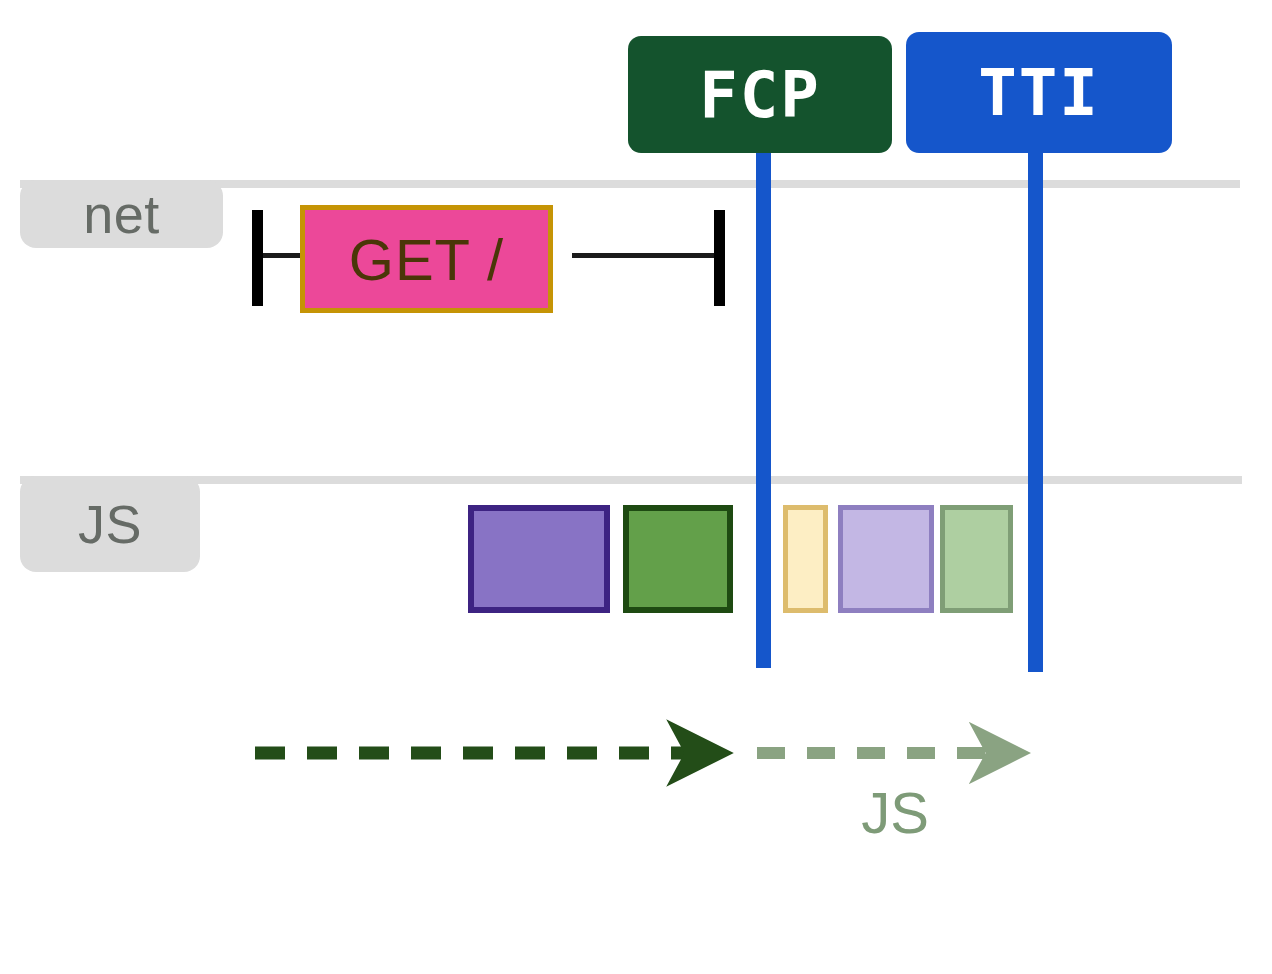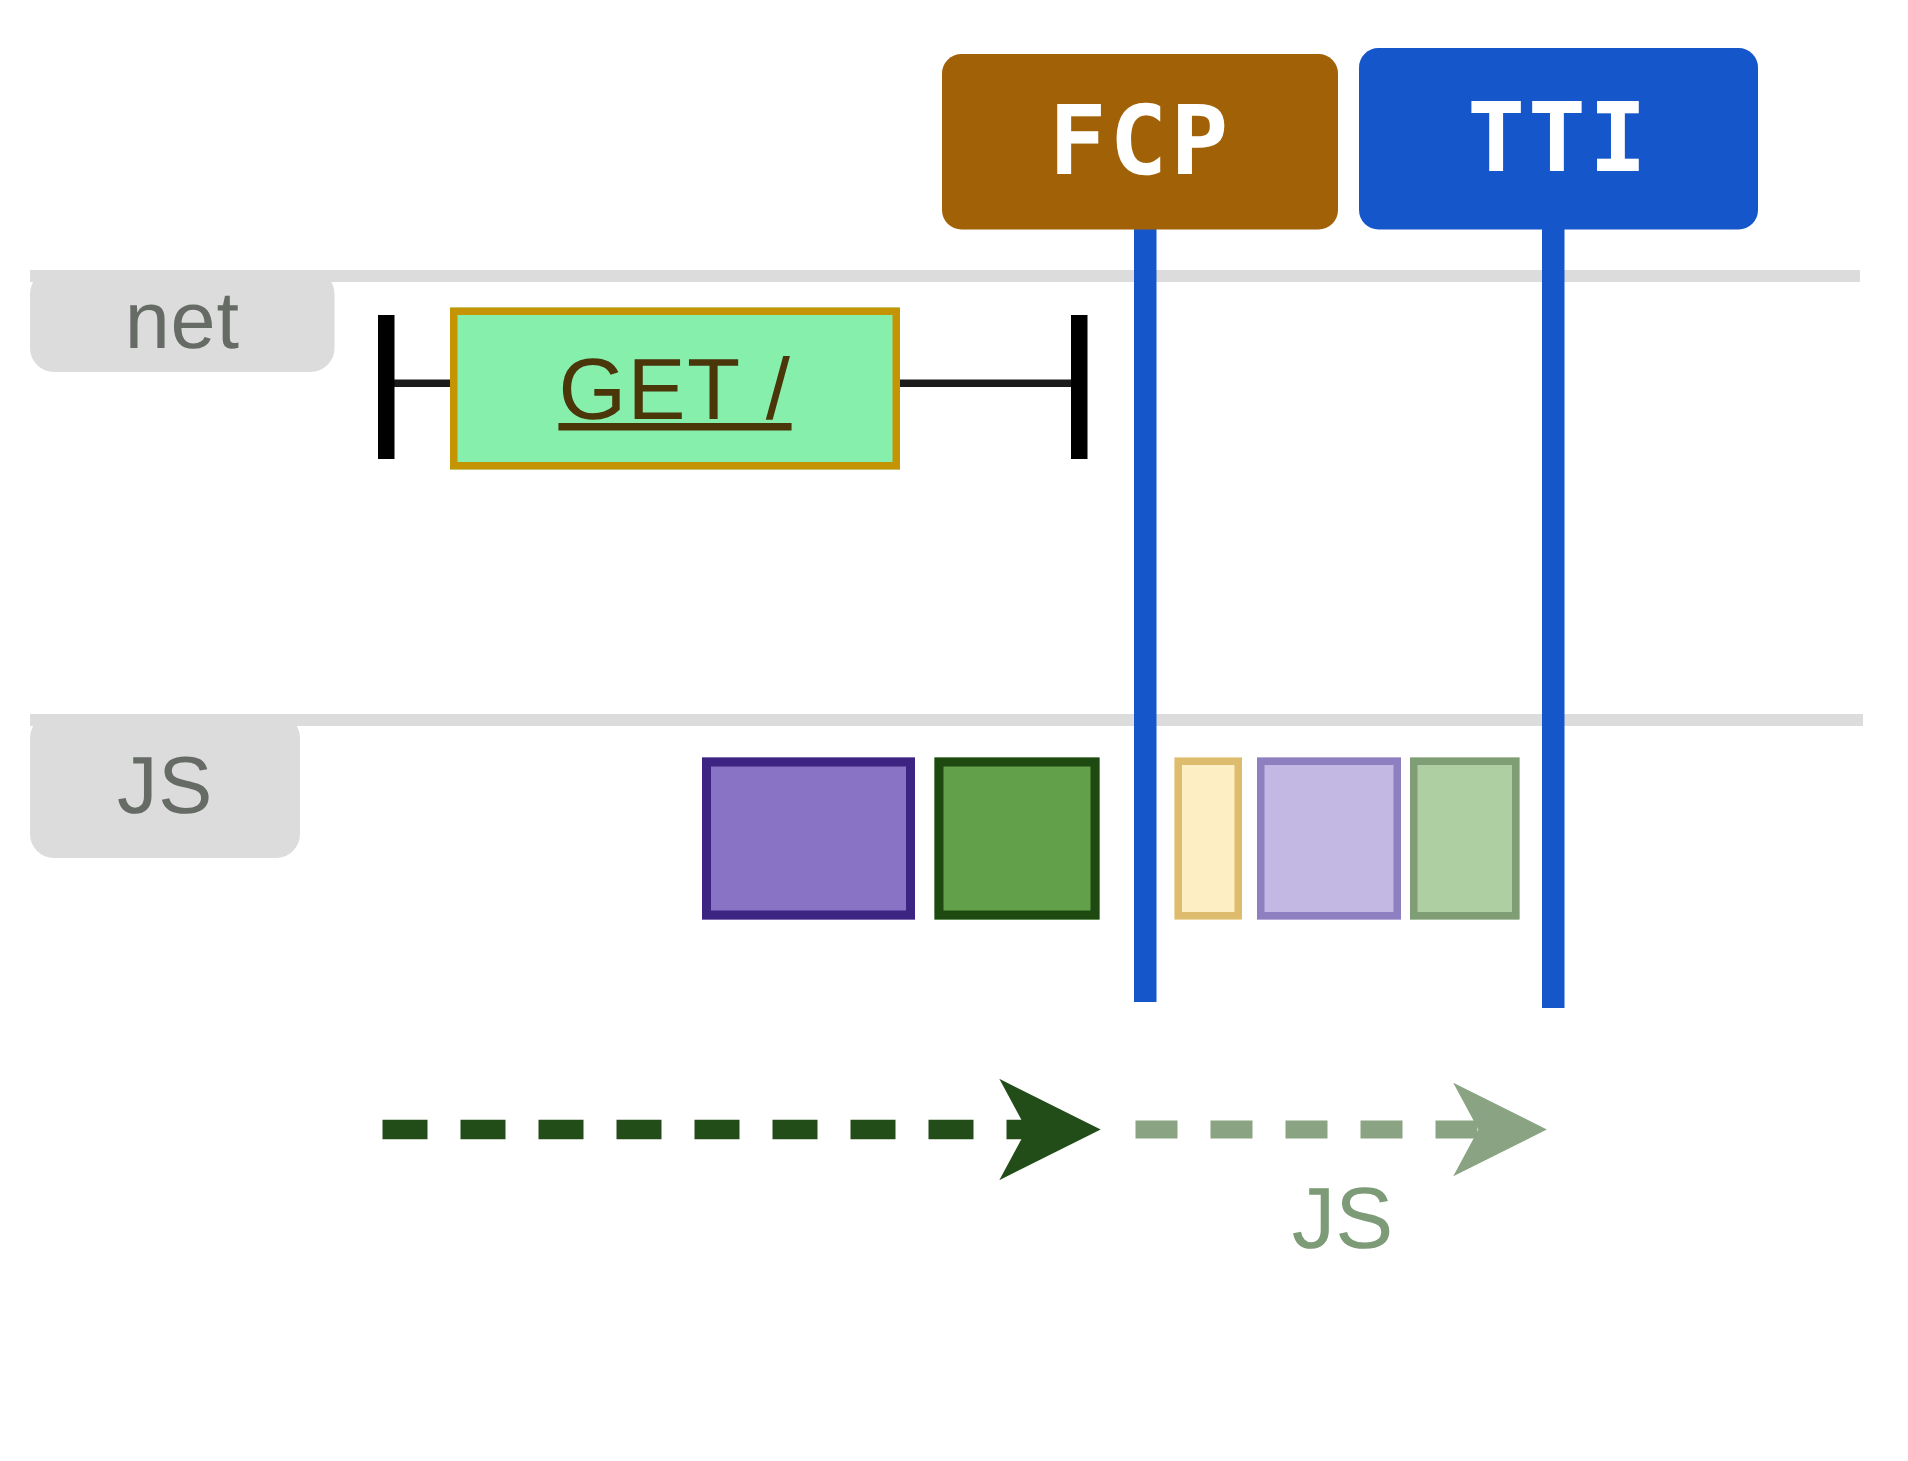--- a/index.html
+++ b/index.html
@@ -151,37 +151,37 @@
   </div>
   <div class="lane-chip" id="chip-js" style="color: rgb(102, 107, 102);">
     <span>JS</span>
   </div>
 
   <div id="net-track">
     <div class="wait-line" id="wait-left"></div>
     <div class="wait-line" id="wait-right"></div>
     <div class="cap" id="cap-left"></div>
     <div class="cap" id="cap-right"></div>
-    <div id="req-get" style="left: 300px; width: 300px; background: #86efac; border-color: rgb(197, 148, 5); text-decoration: underline;">
+    <div id="req-get" style="left: 300px; width: 253px; background: #ec4899; border-color: rgb(197, 148, 5);">
       <span>GET /</span>
     </div>
   </div>
 
   <div id="js-track">
       <div class="js-block" style="left: 468px; top: 505px; width: 142px; height: 108px; background: rgb(136, 115, 197); border: 6px solid rgb(61, 35, 130);"></div>
       <div class="js-block" style="left: 623px; top: 505px; width: 110px; height: 108px; background: rgb(99, 160, 74); border: 6px solid rgb(30, 74, 18);"></div>
       <div class="js-block" style="left: 783px; top: 505px; width: 45px; height: 108px; background: rgb(253, 238, 196); border: 5px solid rgb(221, 188, 109);"></div>
       <div class="js-block" style="left: 838px; top: 505px; width: 96px; height: 108px; background: rgb(195, 183, 228); border: 5px solid rgb(142, 127, 192);"></div>
       <div class="js-block" style="left: 940px; top: 505px; width: 73px; height: 108px; background: rgb(174, 207, 161); border: 5px solid rgb(127, 158, 118);"></div>
     </div>
 
   <div class="marker-line" id="line-fcp" style="background: rgb(21, 86, 203); left: 756px;"></div>
   <div class="marker-line" id="line-tti" style="background: rgb(21, 86, 203); left: 1028px;"></div>
 
-  <div class="marker-badge" id="badge-fcp" style="background: #a16207; left: 628px; text-align: right;">
+  <div class="marker-badge" id="badge-fcp" style="background: #14532d; left: 628px; text-align: right;">
     <span>FCP</span>
   </div>
   <div class="marker-badge" id="badge-tti" style="background: rgb(21, 86, 203); left: 906px;">
     <span>TTI</span>
   </div>
 
   <svg class="phase-arrow" id="arrow-streaming" style="left:0; top:0; width:1272px; height:974px; pointer-events:none;" viewBox="0 0 1272 974">
     <defs>
       <marker id="head-dark" markerWidth="5.2" markerHeight="5.2" refX="2.6" refY="2.6" orient="auto">
         <path d="M0,0 L5.2,2.6 L0,5.2 L1.4,2.6 Z" fill="#234d18"></path>

